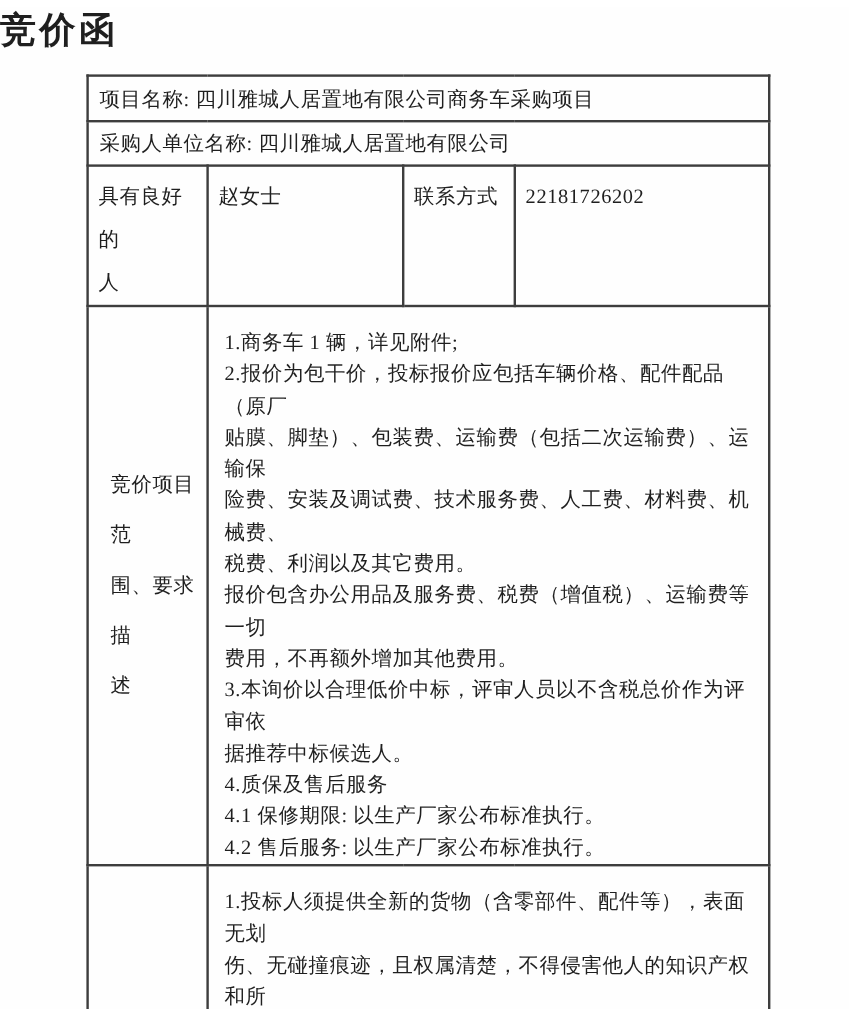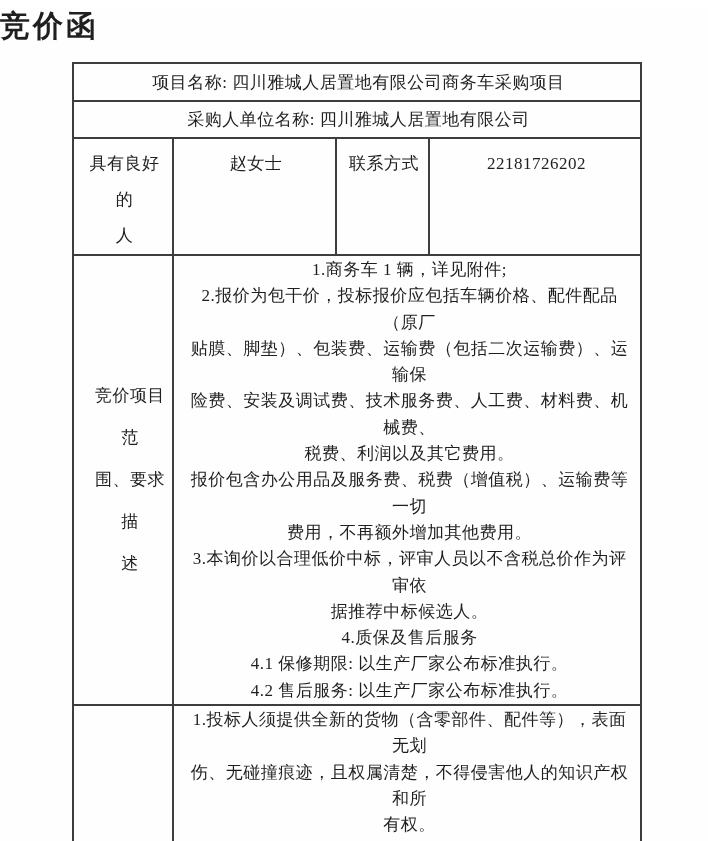--- a/index.html
+++ b/index.html
@@ -40,21 +40,20 @@
     margin: 16px 0 0 72px;
     width: 568px;
     border-collapse: collapse;
     table-layout: fixed;
   }
   table.bid-table td {
     border: 2px solid #3d3d3d;
     font-size: 17px;
     letter-spacing: 0.5px;
     overflow: hidden;
-    text-align: center;
   }
   td.fullrow {
     height: 38px;
     vertical-align: middle;
     padding: 0 6px 0 9px;
     white-space: nowrap;
   }
   tr.row-2 td.fullrow { height: 37px; }
   td.contact-cell {
     height: 75px;
@@ -64,21 +63,21 @@
     white-space: pre-line;
   }
   td.label-cell {
     vertical-align: middle;
     padding: 0 4px 0 18px;
     line-height: 42px;
     white-space: pre-line;
   }
   td.content-cell {
     vertical-align: top;
-    padding: 1px 8px 0 13px;
+    padding: 17px 8px 0 13px;
     line-height: 26.3px;
     white-space: pre-line;
   }
   tr.row-scope td { height: 318px; }
   tr.row-quality td { height: 203px; }
 </style>
 </head>
 <body>
 
 <div class="page">

